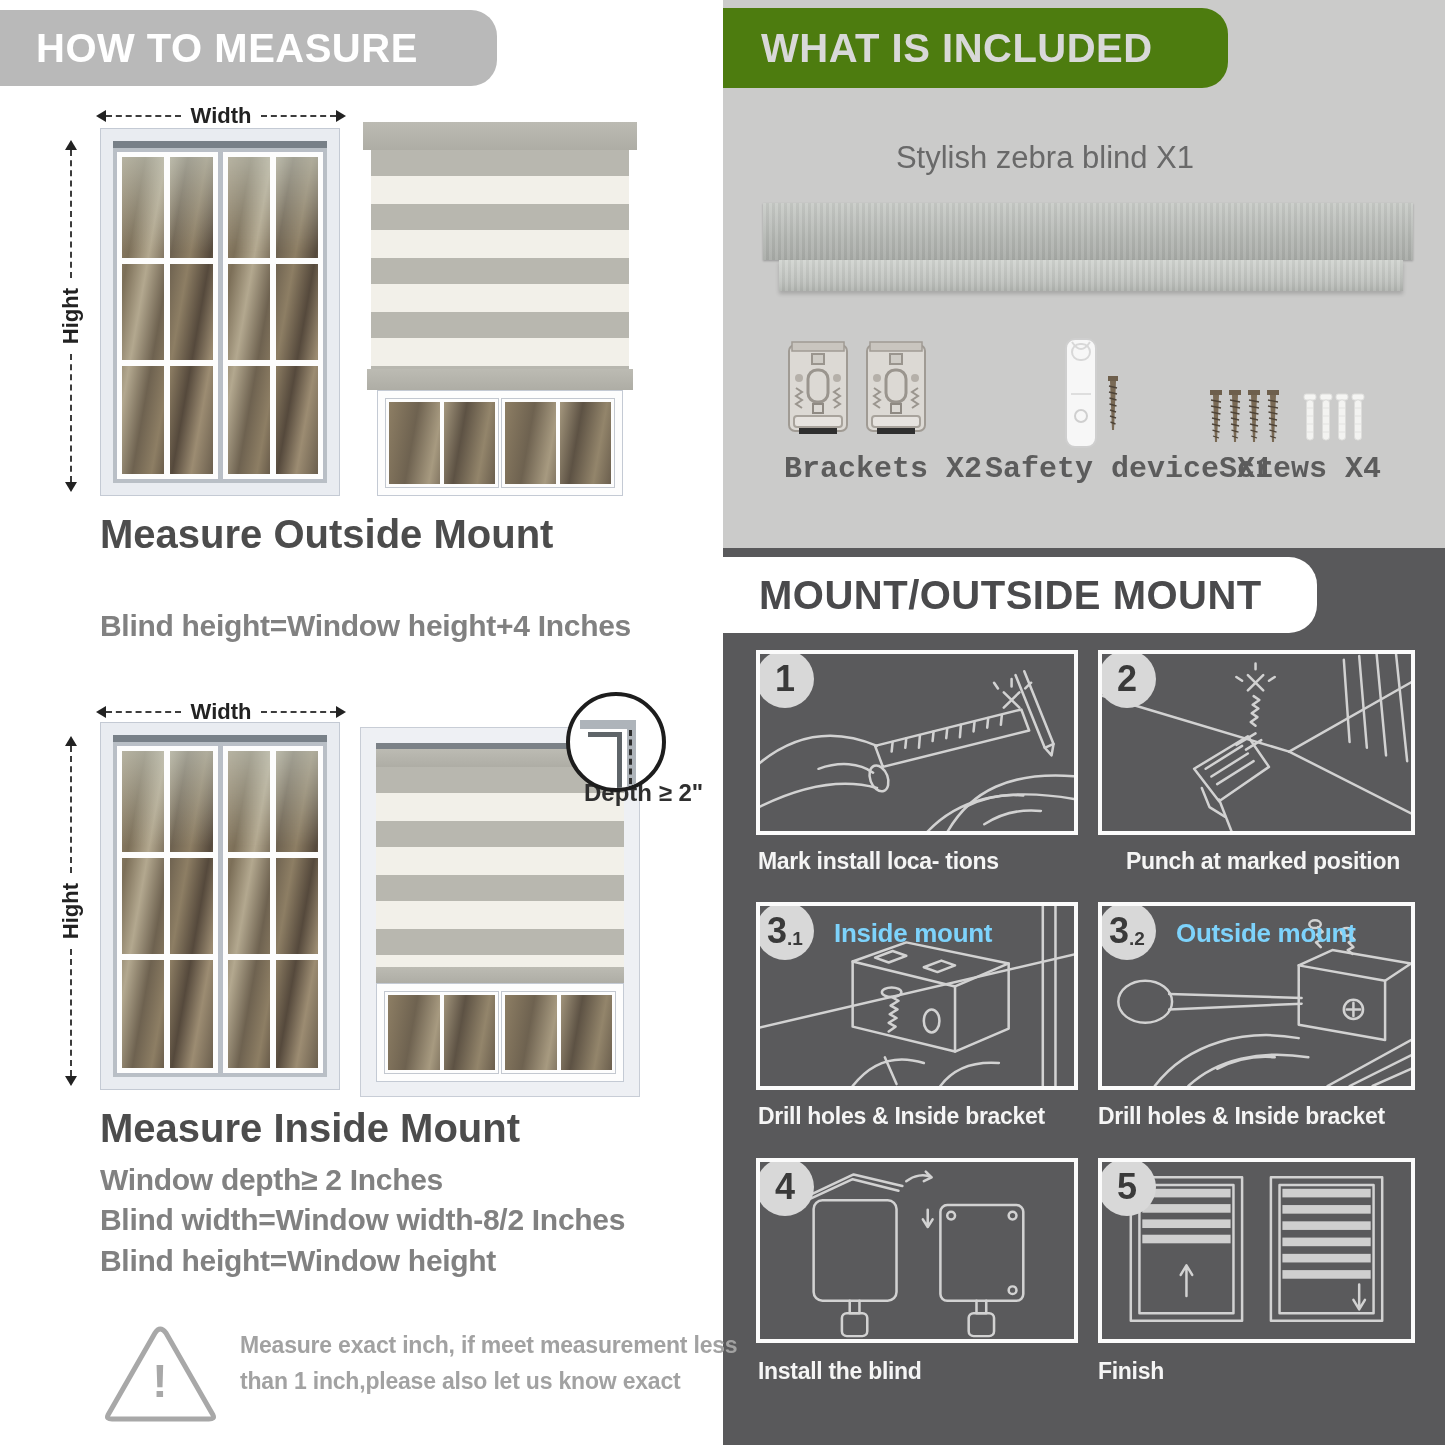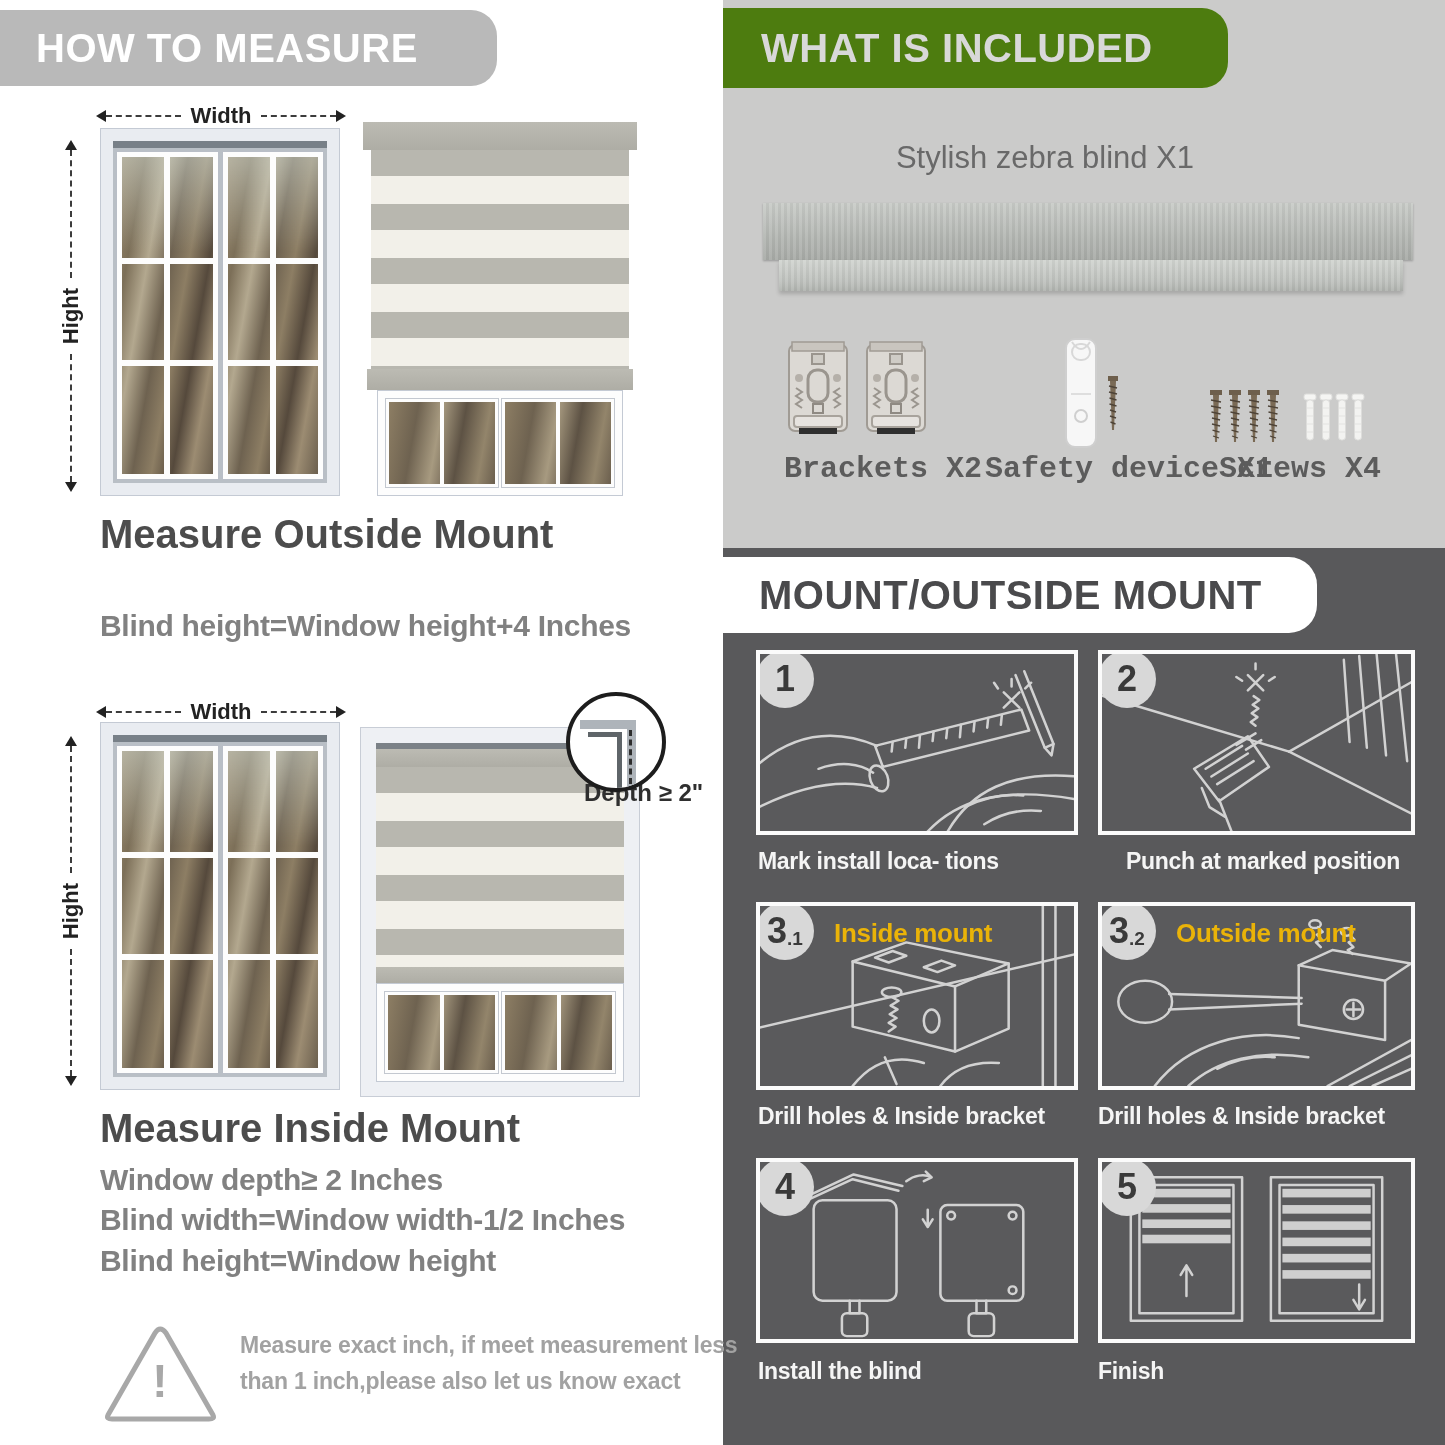--- a/index.html
+++ b/index.html
@@ -86,21 +86,21 @@
        linear-gradient(180deg,#d2d5d1 0%,#bfc2be 70%,#b0b3af 100%);
      box-shadow:0 3px 4px rgba(0,0,0,.18);}
   .item-label{position:absolute;top:452px;font-weight:bold;font-size:30px;color:#5c5c5c;text-align:center;white-space:nowrap;font-family:Liberation Mono, monospace;}
 
   
   .tile{position:absolute;border:4px solid #fbfbfb;background:#5a5a5c;box-sizing:border-box;overflow:hidden;}
   .tile svg{display:block;width:100%;height:100%;}
   .badge{position:absolute;left:-4px;top:-4px;width:58px;height:58px;border-radius:50%;background:#d8d8d8;
          display:flex;align-items:center;justify-content:center;font-weight:bold;font-size:36px;color:#3a3a3a;z-index:3;}
   .badge .sub{font-size:19px;align-self:flex-end;padding-bottom:10px;}
-  .tile-title{position:absolute;left:74px;top:12px;font-weight:bold;font-size:26px;color:#eab308;z-index:3;white-space:nowrap;letter-spacing:-.3px;}
+  .tile-title{position:absolute;left:74px;top:12px;font-weight:bold;font-size:26px;color:#7dd3fc;z-index:3;white-space:nowrap;letter-spacing:-.3px;}
   .caption{position:absolute;font-weight:bold;font-size:23px;color:#f5f5f5;white-space:nowrap;letter-spacing:-.3px;}
 
   .lineart{stroke:#d2d2d2;fill:none;stroke-width:2.6;stroke-linecap:round;stroke-linejoin:round;}
 </style>
 </head>
 <body>
 
 <div id="page">
 
   
@@ -218,21 +218,21 @@
   
   <div class="mag" style="left:566px;top:692px;">
     <div class="mag-corner"></div>
     <div class="mag-corner2"></div>
     <div class="mag-dash"></div>
   </div>
   <div class="depth-label" style="left:584px;top:779px;">Depth ≥ 2"</div>
 
   <div class="h2" style="left:100px;top:1106px;">Measure Inside Mount</div>
   <div class="bodyline" style="left:100px;top:1163px;">Window depth≥ 2 Inches</div>
-  <div class="bodyline" style="left:100px;top:1203px;">Blind width=Window width-1/2 Inches</div>
+  <div class="bodyline" style="left:100px;top:1203px;">Blind width=Window width-8/2 Inches</div>
   <div class="bodyline" style="left:100px;top:1244px;">Blind height=Window height</div>
 
   
   <svg class="warn-tri" style="left:103px;top:1325px;" width="115" height="98" viewBox="0 0 115 98">
     <path d="M52 8 L5 90 Q3 94 9 94 L106 94 Q112 94 110 90 L63 8 Q57 0 52 8 Z" fill="none" stroke="#a8a8a8" stroke-width="5" stroke-linejoin="round"></path>
     <text x="57" y="72" text-anchor="middle" font-size="46" font-weight="bold" fill="#a8a8a8" font-family="Liberation Sans, sans-serif">!</text>
   </svg>
   <div class="warn-text" style="left:240px;top:1328px;">
     <div>Measure exact inch, if meet measurement less</div>
     <div>than 1 inch,please also let us know exact</div>

